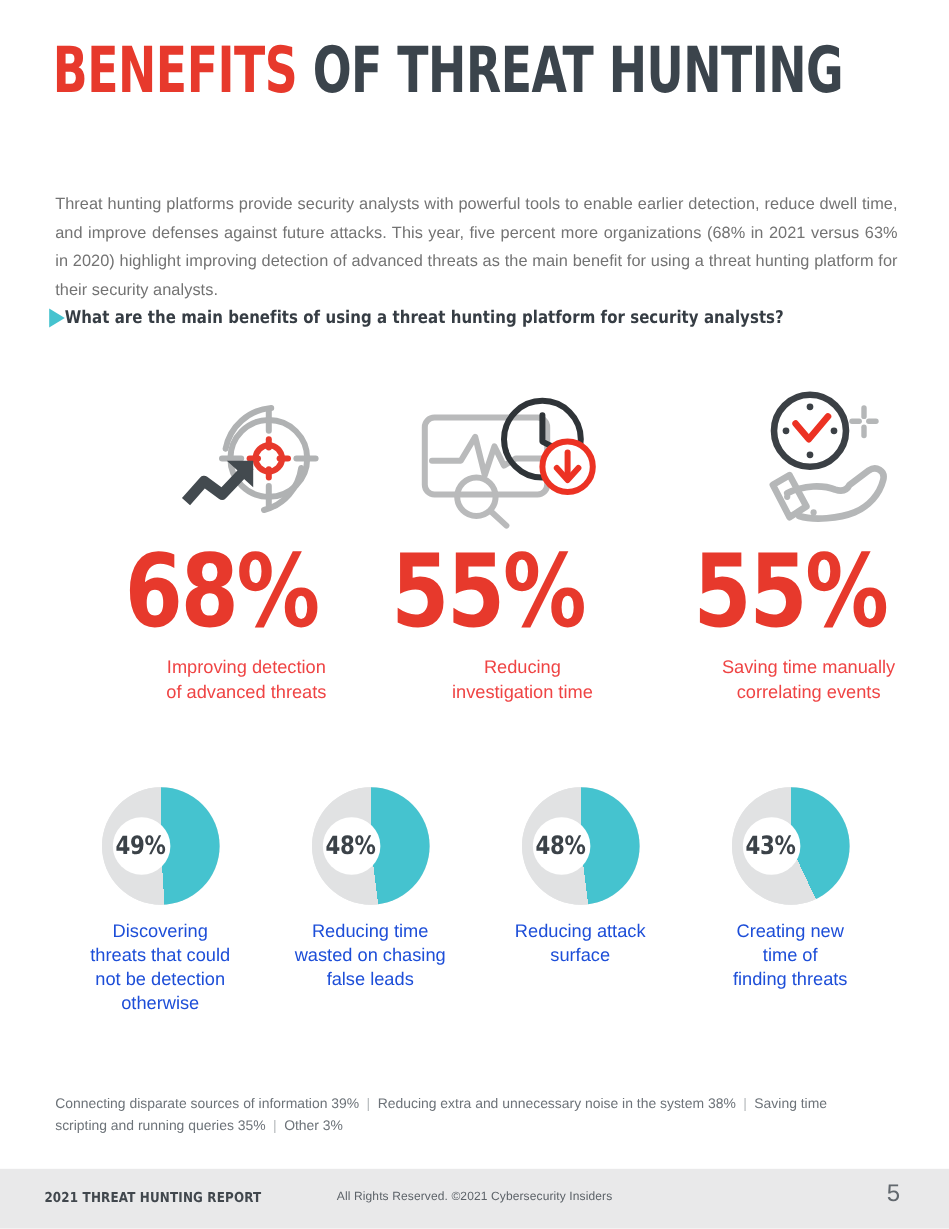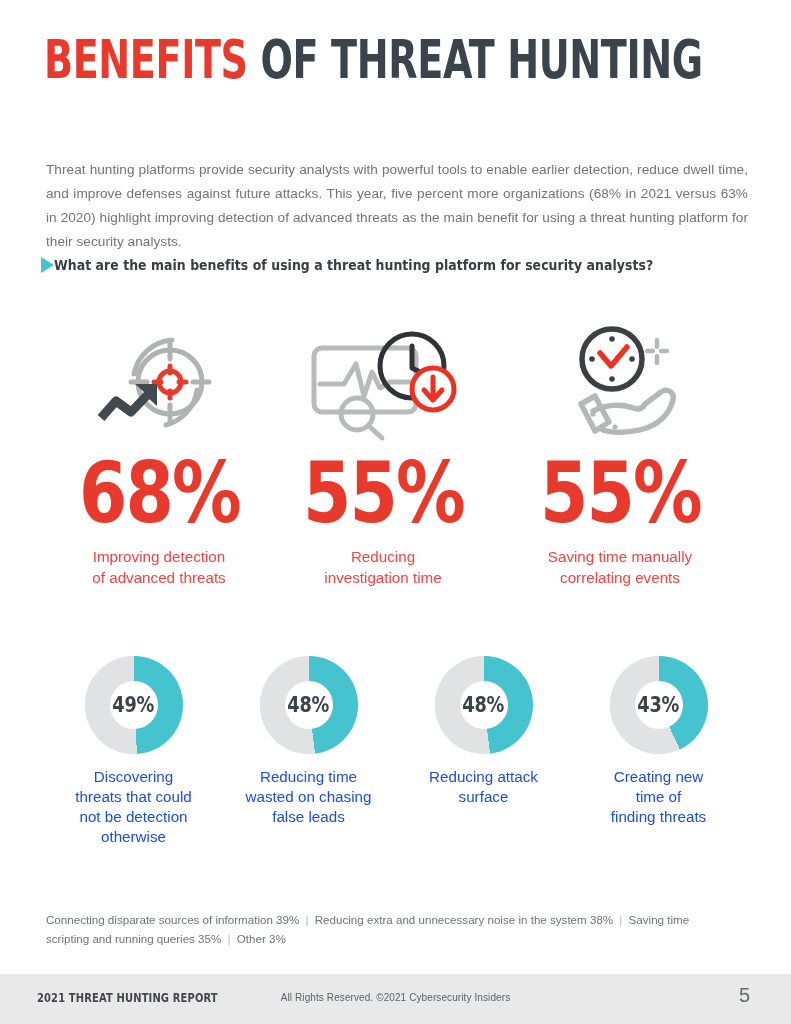--- a/index.html
+++ b/index.html
@@ -76,21 +76,21 @@
   .top-stats {
     position: absolute;
     left: 46px;
     top: 316px;
     width: 700px;
     display: flex;
   }
   .top-stat {
     display: flex;
     flex-direction: column;
-    align-items: center;
+    align-items: flex-end;
   }
   .top-stat:nth-child(1) { width: 226px; }
   .top-stat:nth-child(2) { width: 222px; }
   .top-stat:nth-child(3) { width: 252px; }
 
   .icon-box {
     height: 132px;
     display: flex;
     align-items: center;
     justify-content: center;
@@ -134,21 +134,21 @@
     border-radius: 50%;
     background: #e1e2e3;
   }
   .donut .fill {
     position: absolute;
     inset: 0;
     border-radius: 50%;
   }
   .donut .hole {
     position: absolute;
-    left: 25px; top: 25px;
+    left: 9px; top: 25px;
     width: 48px; height: 48px;
     border-radius: 50%;
     background: #ffffff;
     display: flex;
     align-items: center;
     justify-content: center;
   }
   .donut .hole span {
     font-family: "DejaVu Sans Condensed", "Liberation Sans Narrow", "Liberation Sans", sans-serif;
     font-size: 21px;

